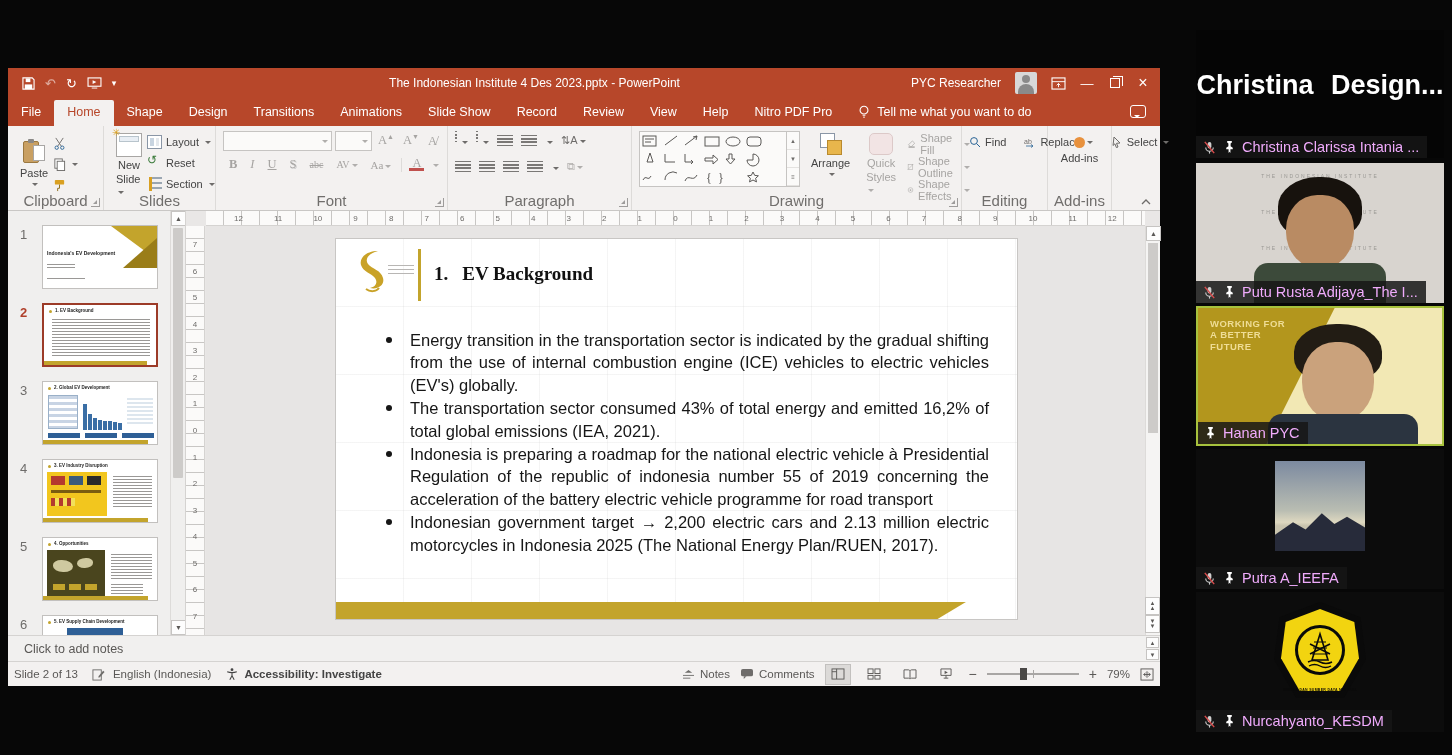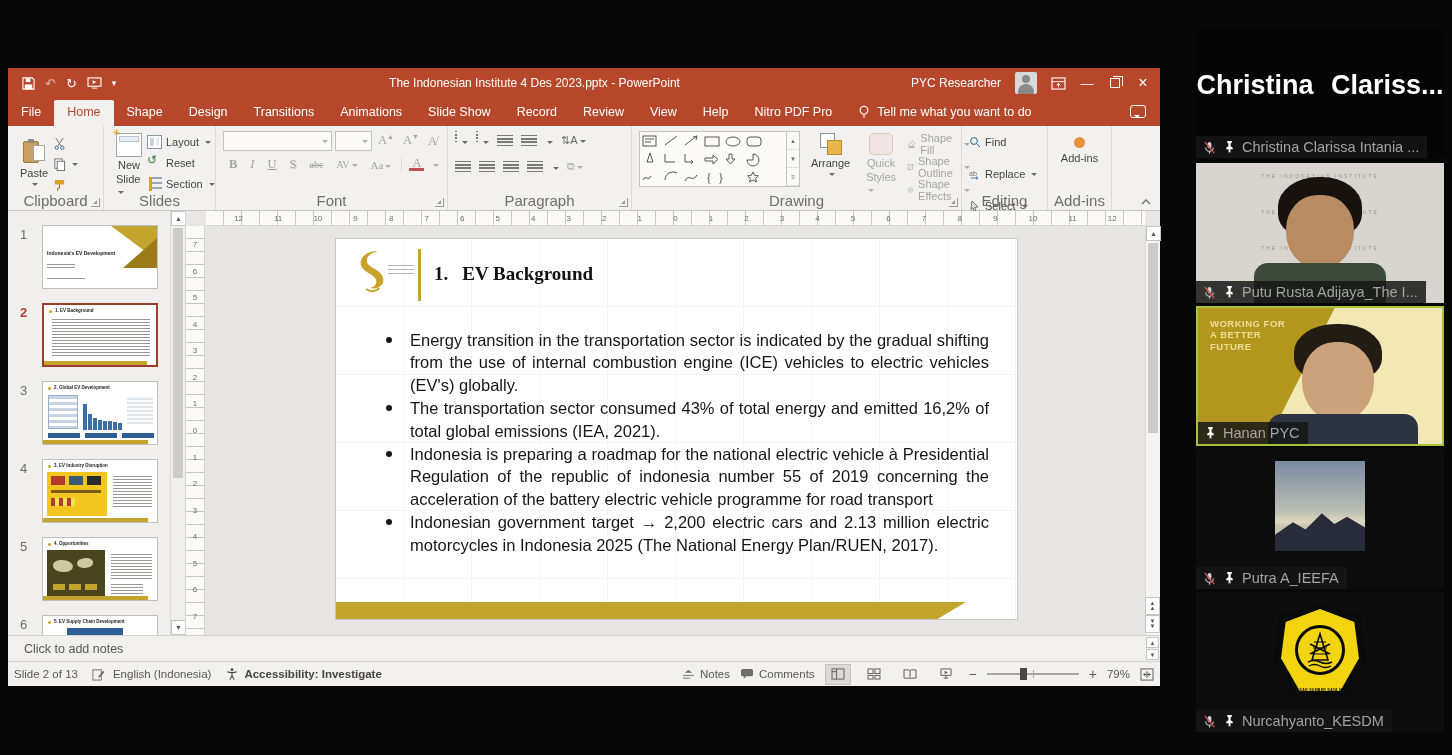--- a/index.html
+++ b/index.html
@@ -124,21 +124,21 @@
   .sb-right{margin-left:auto;display:flex;align-items:center;gap:10px;}
   .viewbtn{width:26px;height:21px;display:flex;align-items:center;justify-content:center;color:#5a5856;}
   .viewbtn.active{background:#dcdad8;border:1px solid #c2c0be;}
   .zoomtrack{width:92px;height:2px;background:#a8a6a4;position:relative;}
   .zoomtrack .tick{position:absolute;left:50%;top:-3px;width:1px;height:8px;background:#a8a6a4;}
   .zoomtrack .knob{position:absolute;left:36%;top:-5px;width:7px;height:12px;background:#4a4846;}
 
   
   .panel{position:absolute;left:1196px;top:0;width:248px;height:755px;}
   .tile{position:absolute;left:0;width:248px;height:140px;background:#0c0c0c;overflow:hidden;}
-  .namechip{position:absolute;left:0;bottom:0;display:flex;align-items:center;gap:6px;background:rgba(22,22,22,.85);color:#a3a3a3;font-size:14.5px;padding:3px 8px 3px 6px;max-width:100%;white-space:nowrap;}
+  .namechip{position:absolute;left:0;bottom:0;display:flex;align-items:center;gap:6px;background:rgba(22,22,22,.85);color:#f0abfc;font-size:14.5px;padding:3px 8px 3px 6px;max-width:100%;white-space:nowrap;}
   .bigname{position:absolute;left:0;right:0;top:40px;text-align:center;color:#fff;font-size:27px;font-weight:bold;word-spacing:10px;}
   
   .t2bg{position:absolute;inset:0;background:#d8d4cf;}
   .t2bg .row{position:absolute;left:0;right:0;font-size:5px;color:#9a9894;letter-spacing:2px;white-space:nowrap;text-align:center;}
   .person .hair{position:absolute;border-radius:48% 48% 40% 40%;background:#17120d;}
   .person .face{position:absolute;border-radius:46% 46% 50% 50%;}
   .person .body{position:absolute;border-radius:14px 14px 0 0;}
   
   .t3{border:2px solid #a7c23d;}
   .t3bg{position:absolute;inset:0;background:#f2e8b4;}
@@ -405,21 +405,21 @@
                 <span>Shape Effects</span>
                 <span class="caret d"></span>
               </span>
           </div>
         </div>
         <span class="glabel">Drawing</span>
         <span class="launch"></span>
       </div>
 
       <div class="group" style="width:86px;">
-        <div style="display:flex;flex-direction:column;gap:12px;padding-top:1px;">
+        <div style="display:flex;flex-direction:row;gap:18px;padding-top:1px;">
           <span class="smallrow">
               <svg width="12" height="12" viewBox="0 0 12 12">
                 <circle cx="5" cy="5" r="3.4" fill="none" stroke="#2a6496"></circle>
                 <path d="M7.5 7.5L11 11" stroke="#2a6496"></path>
               </svg>
               <span>Find</span>
             </span>
           <span class="smallrow">
               <svg width="12" height="12" viewBox="0 0 12 12">
                 <text x="0" y="8" font-size="7" fill="#6e6c6a">ab</text>
@@ -713,21 +713,21 @@
             <path d="M4 7h7M7.5 3.5v7" stroke="#5a5856"></path>
             <path d="M4 7l2-2M4 7l2 2M11 7l-2-2M11 7l-2 2" stroke="#5a5856" fill="none"></path>
           </svg>
       </div>
     </div>
   </div>
 
   <div class="panel">
 
     <div class="tile" style="top:30px;height:128px;background:#050505;">
-      <div class="bigname">Christina  Clariss...</div>
+      <div class="bigname">Christina  Design...</div>
       <div class="namechip">
         <svg class="micoff" width="15" height="15" viewBox="0 0 16 16">
             <rect x="6" y="2" width="4" height="7" rx="2" fill="#cfcfcf"></rect>
             <path d="M4 8a4 4 0 0 0 8 0" stroke="#cfcfcf" fill="none" stroke-width="1.2"></path>
             <path d="M8 12v2.5" stroke="#cfcfcf" stroke-width="1.2"></path>
             <path d="M3 2l10 12" stroke="#d94c4c" stroke-width="1.6"></path>
           </svg>
         <svg class="pin" width="13" height="14" viewBox="0 0 14 15">
             <path d="M4.5 1h5v1.6l-1.3 1v3l2.3 1.8v1.4H8v4.2l-1-1.4-1 1.4V9.8H3.5V8.4l2.3-1.8v-3l-1.3-1z" fill="#fff"></path>
           </svg>

